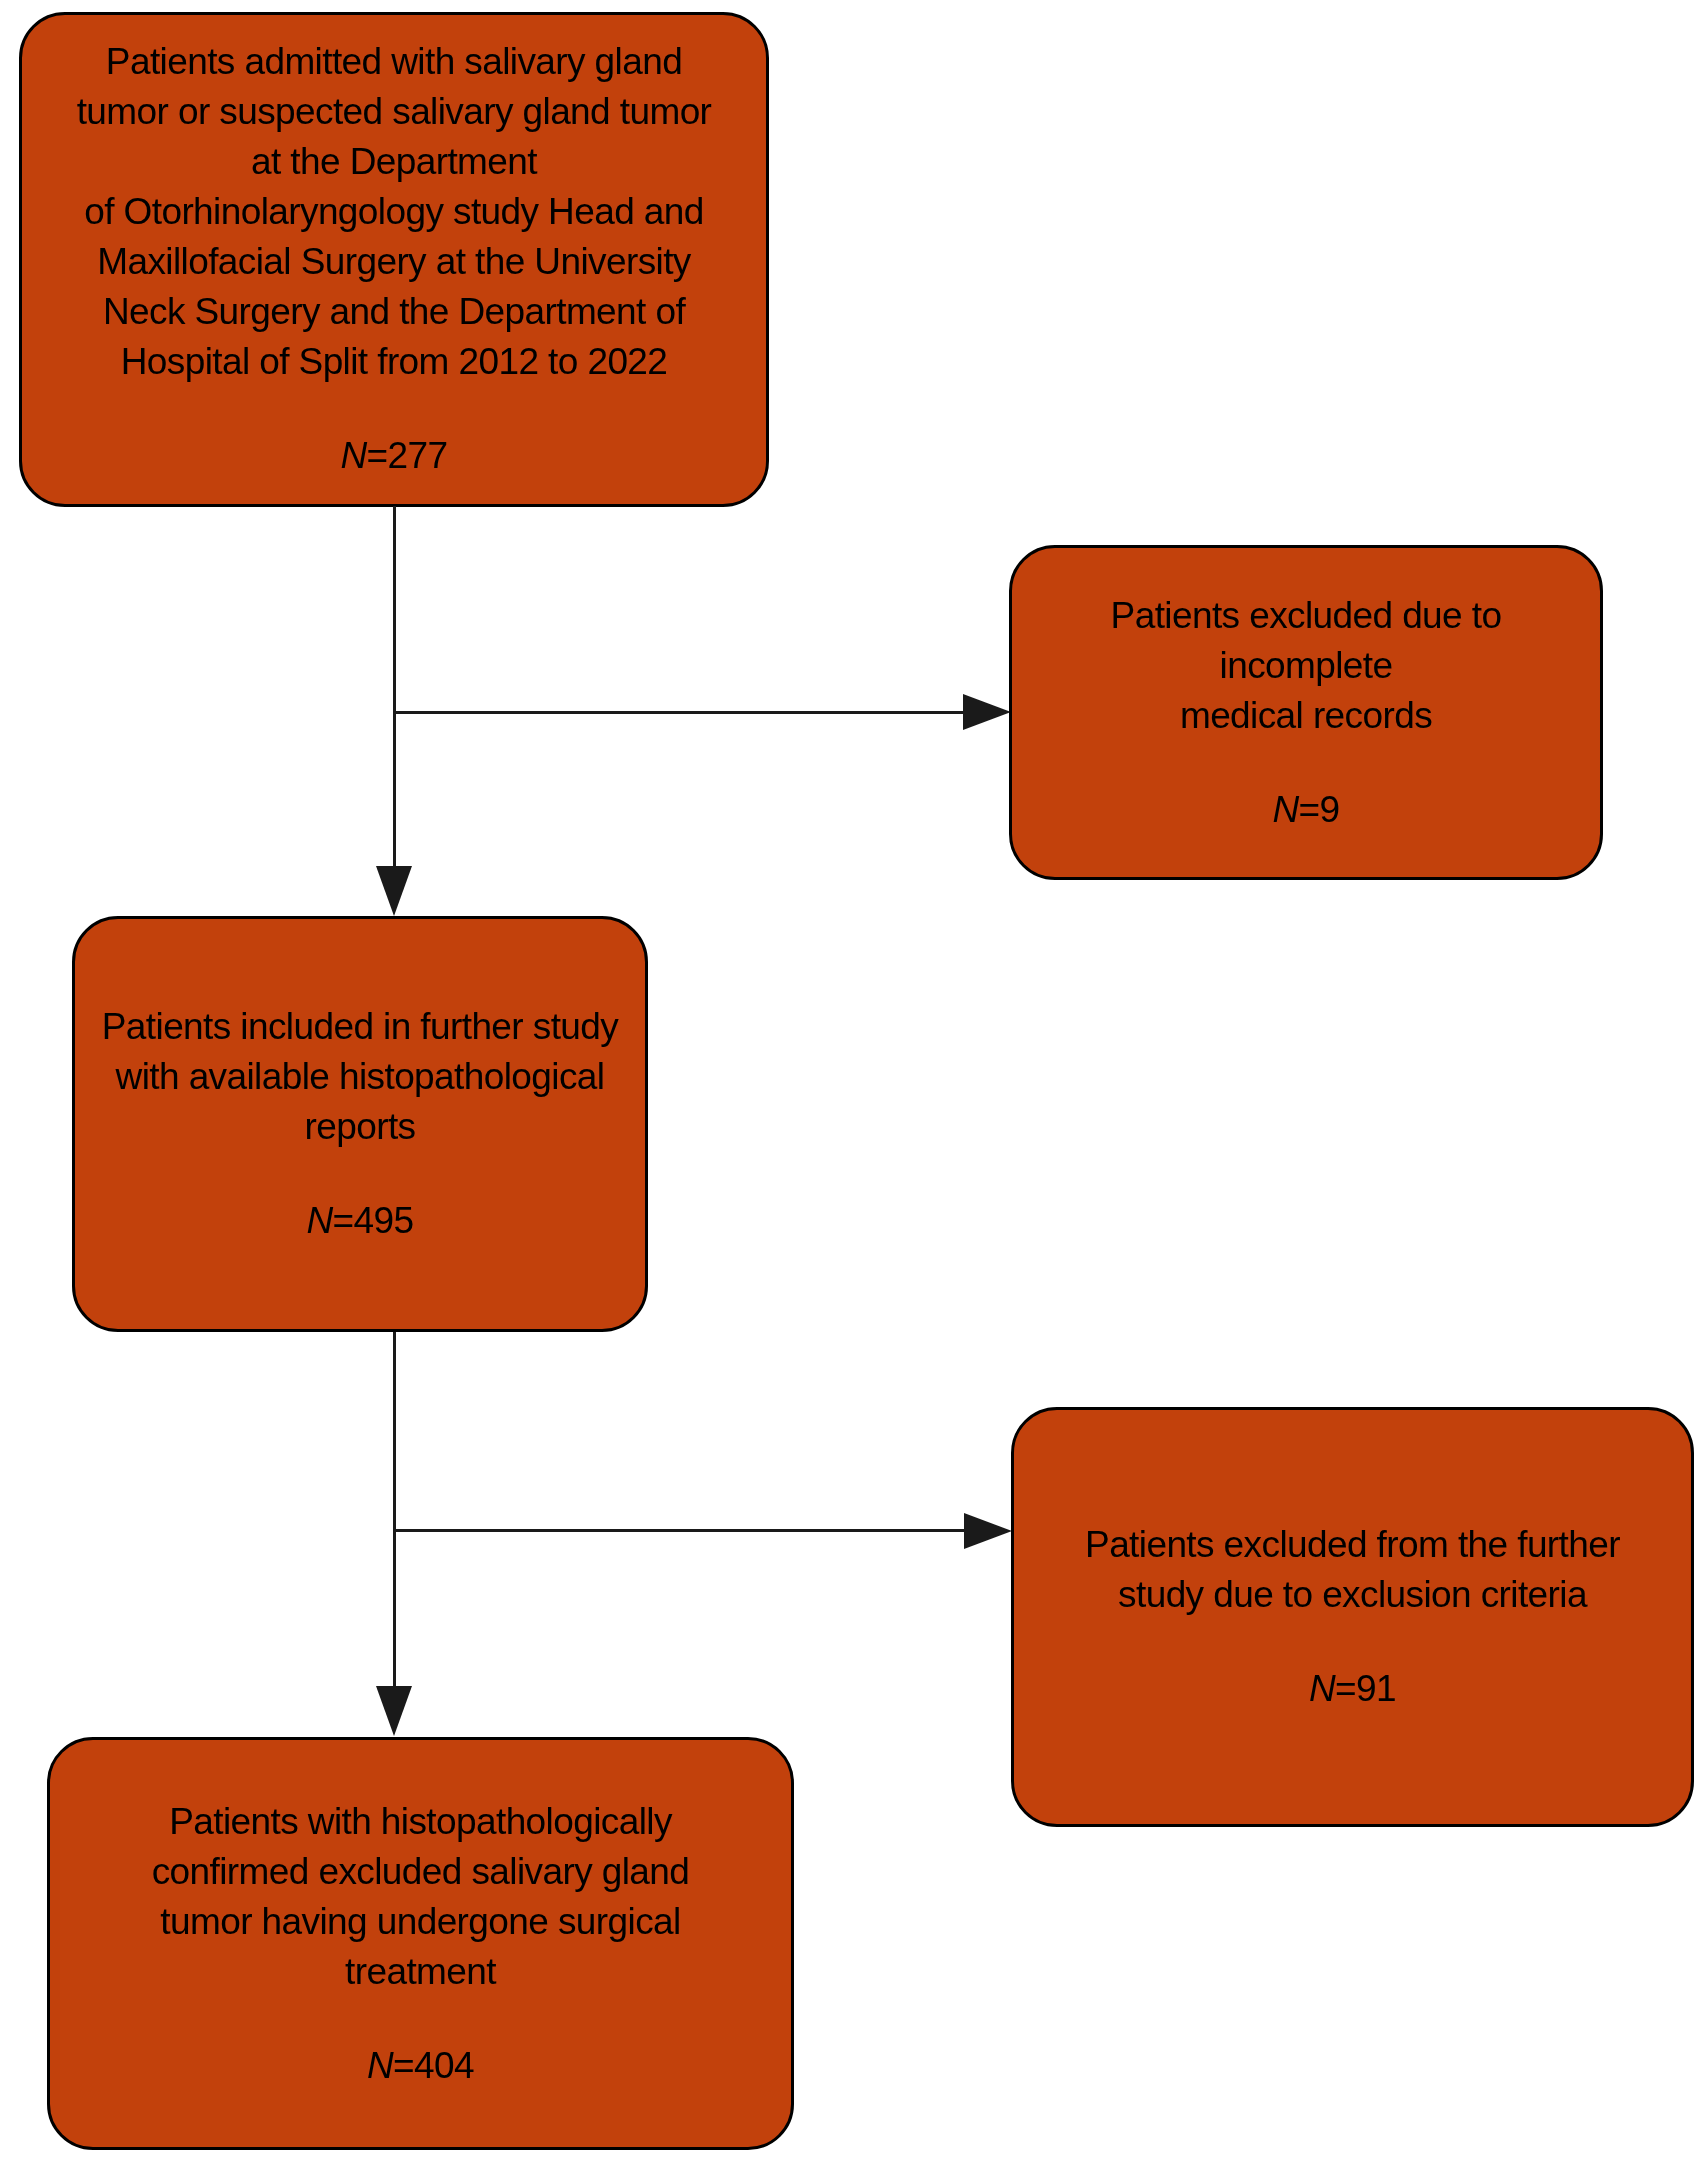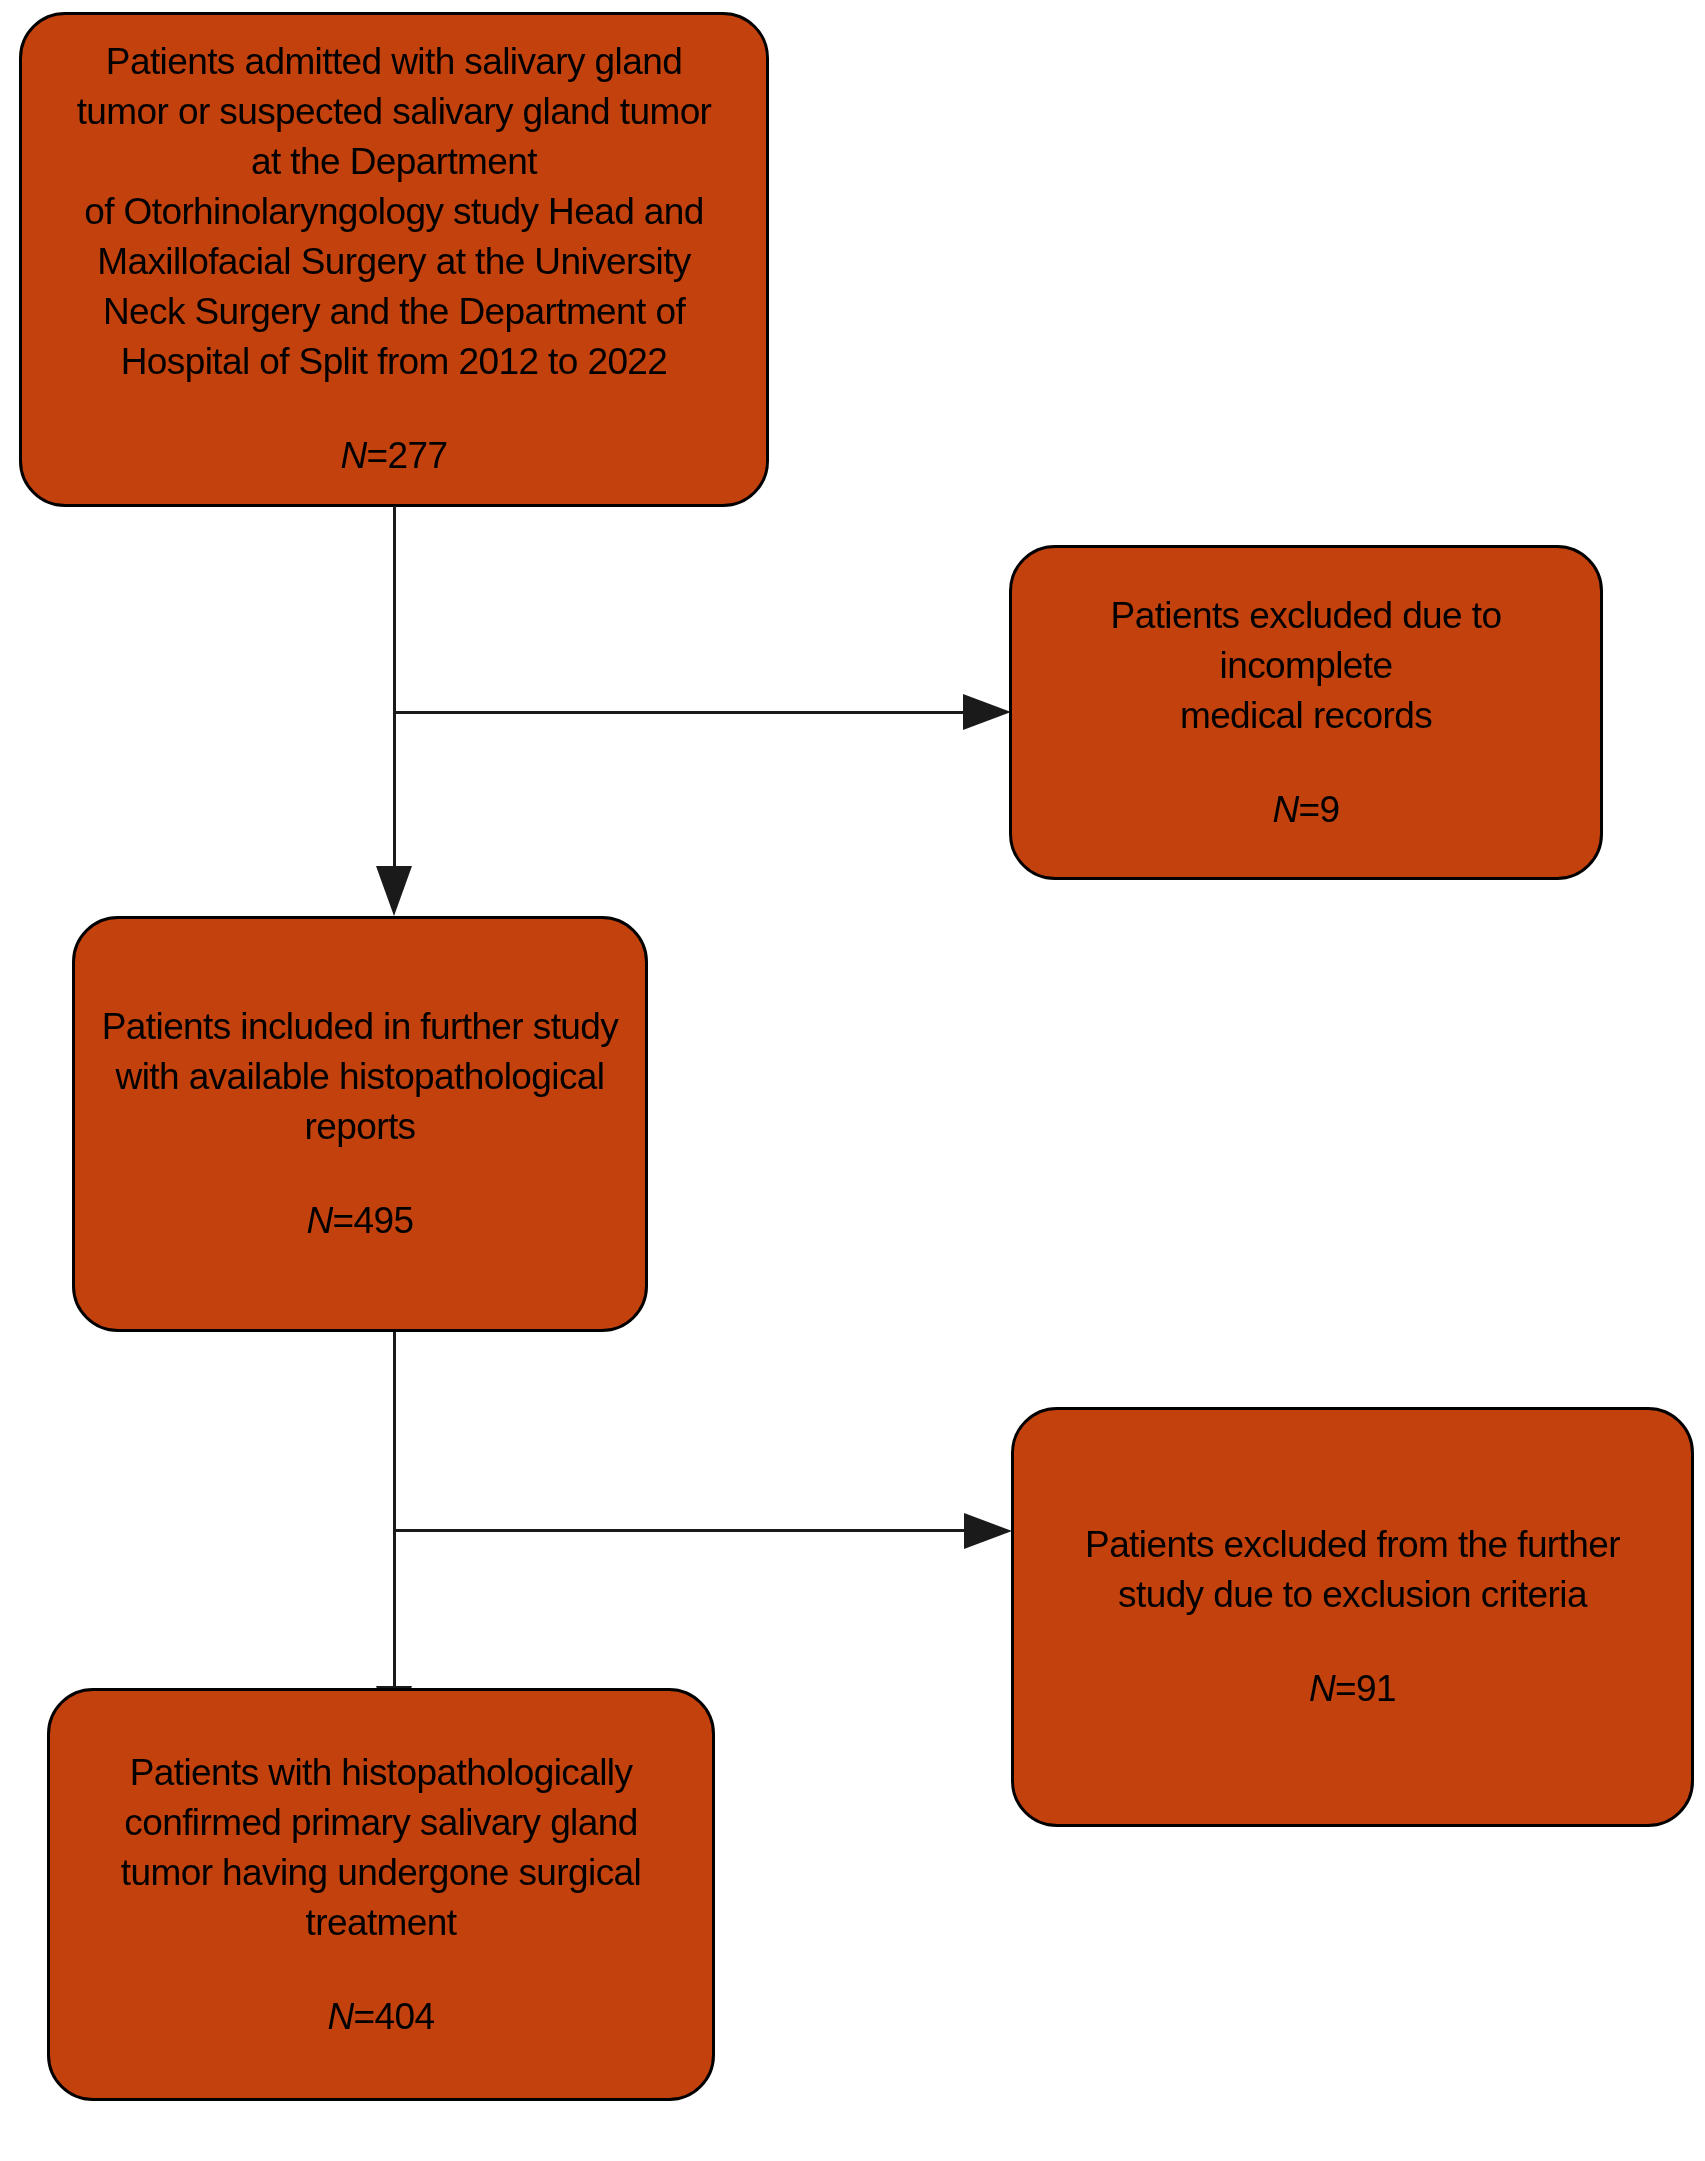--- a/index.html
+++ b/index.html
@@ -33,21 +33,21 @@
   }
   .box .line { display: block; }
   .n-line { display: block; margin-top: 44px; }
   .n-italic { font-style: italic; }
 
   
   .box-admitted   { left: 19px;   top: 11.6px;   width: 750px; height: 495px; }
   .box-excl-rec   { left: 1009px; top: 545px;  width: 594px; height: 335px; }
   .box-included   { left: 72px;   top: 916px; width: 576px; height: 416px; }
   .box-excl-crit  { left: 1011px; top: 1407px; width: 683px; height: 420px; }
-  .box-confirmed  { left: 47px;   top: 1688px; width: 668px; height: 413px; }
+  .box-confirmed  { left: 47px;   top: 1737px; width: 747px; height: 413px; }
 
   
   .shaft {
     position: absolute;
     background: #1a1a1a;
   }
   .shaft.v { width: 3.2px; }
   .shaft.h { height: 3.2px; }
 
   .arrow-down {
@@ -116,20 +116,20 @@
   <div class="arrow-right h2-head"></div>
 
   <div class="box box-excl-crit">
     <span class="line">Patients excluded from the further</span>
     <span class="line">study due to exclusion criteria</span>
     <span class="n-line"><span class="n-italic">N</span><span>=91</span></span>
   </div>
 
   <div class="box box-confirmed">
     <span class="line">Patients with histopathologically</span>
-    <span class="line">confirmed primary salivary gland</span>
+    <span class="line">confirmed excluded salivary gland</span>
     <span class="line">tumor having undergone surgical</span>
     <span class="line">treatment</span>
     <span class="n-line"><span class="n-italic">N</span><span>=404</span></span>
   </div>
 
 </div>
 
 
 </body></html>

